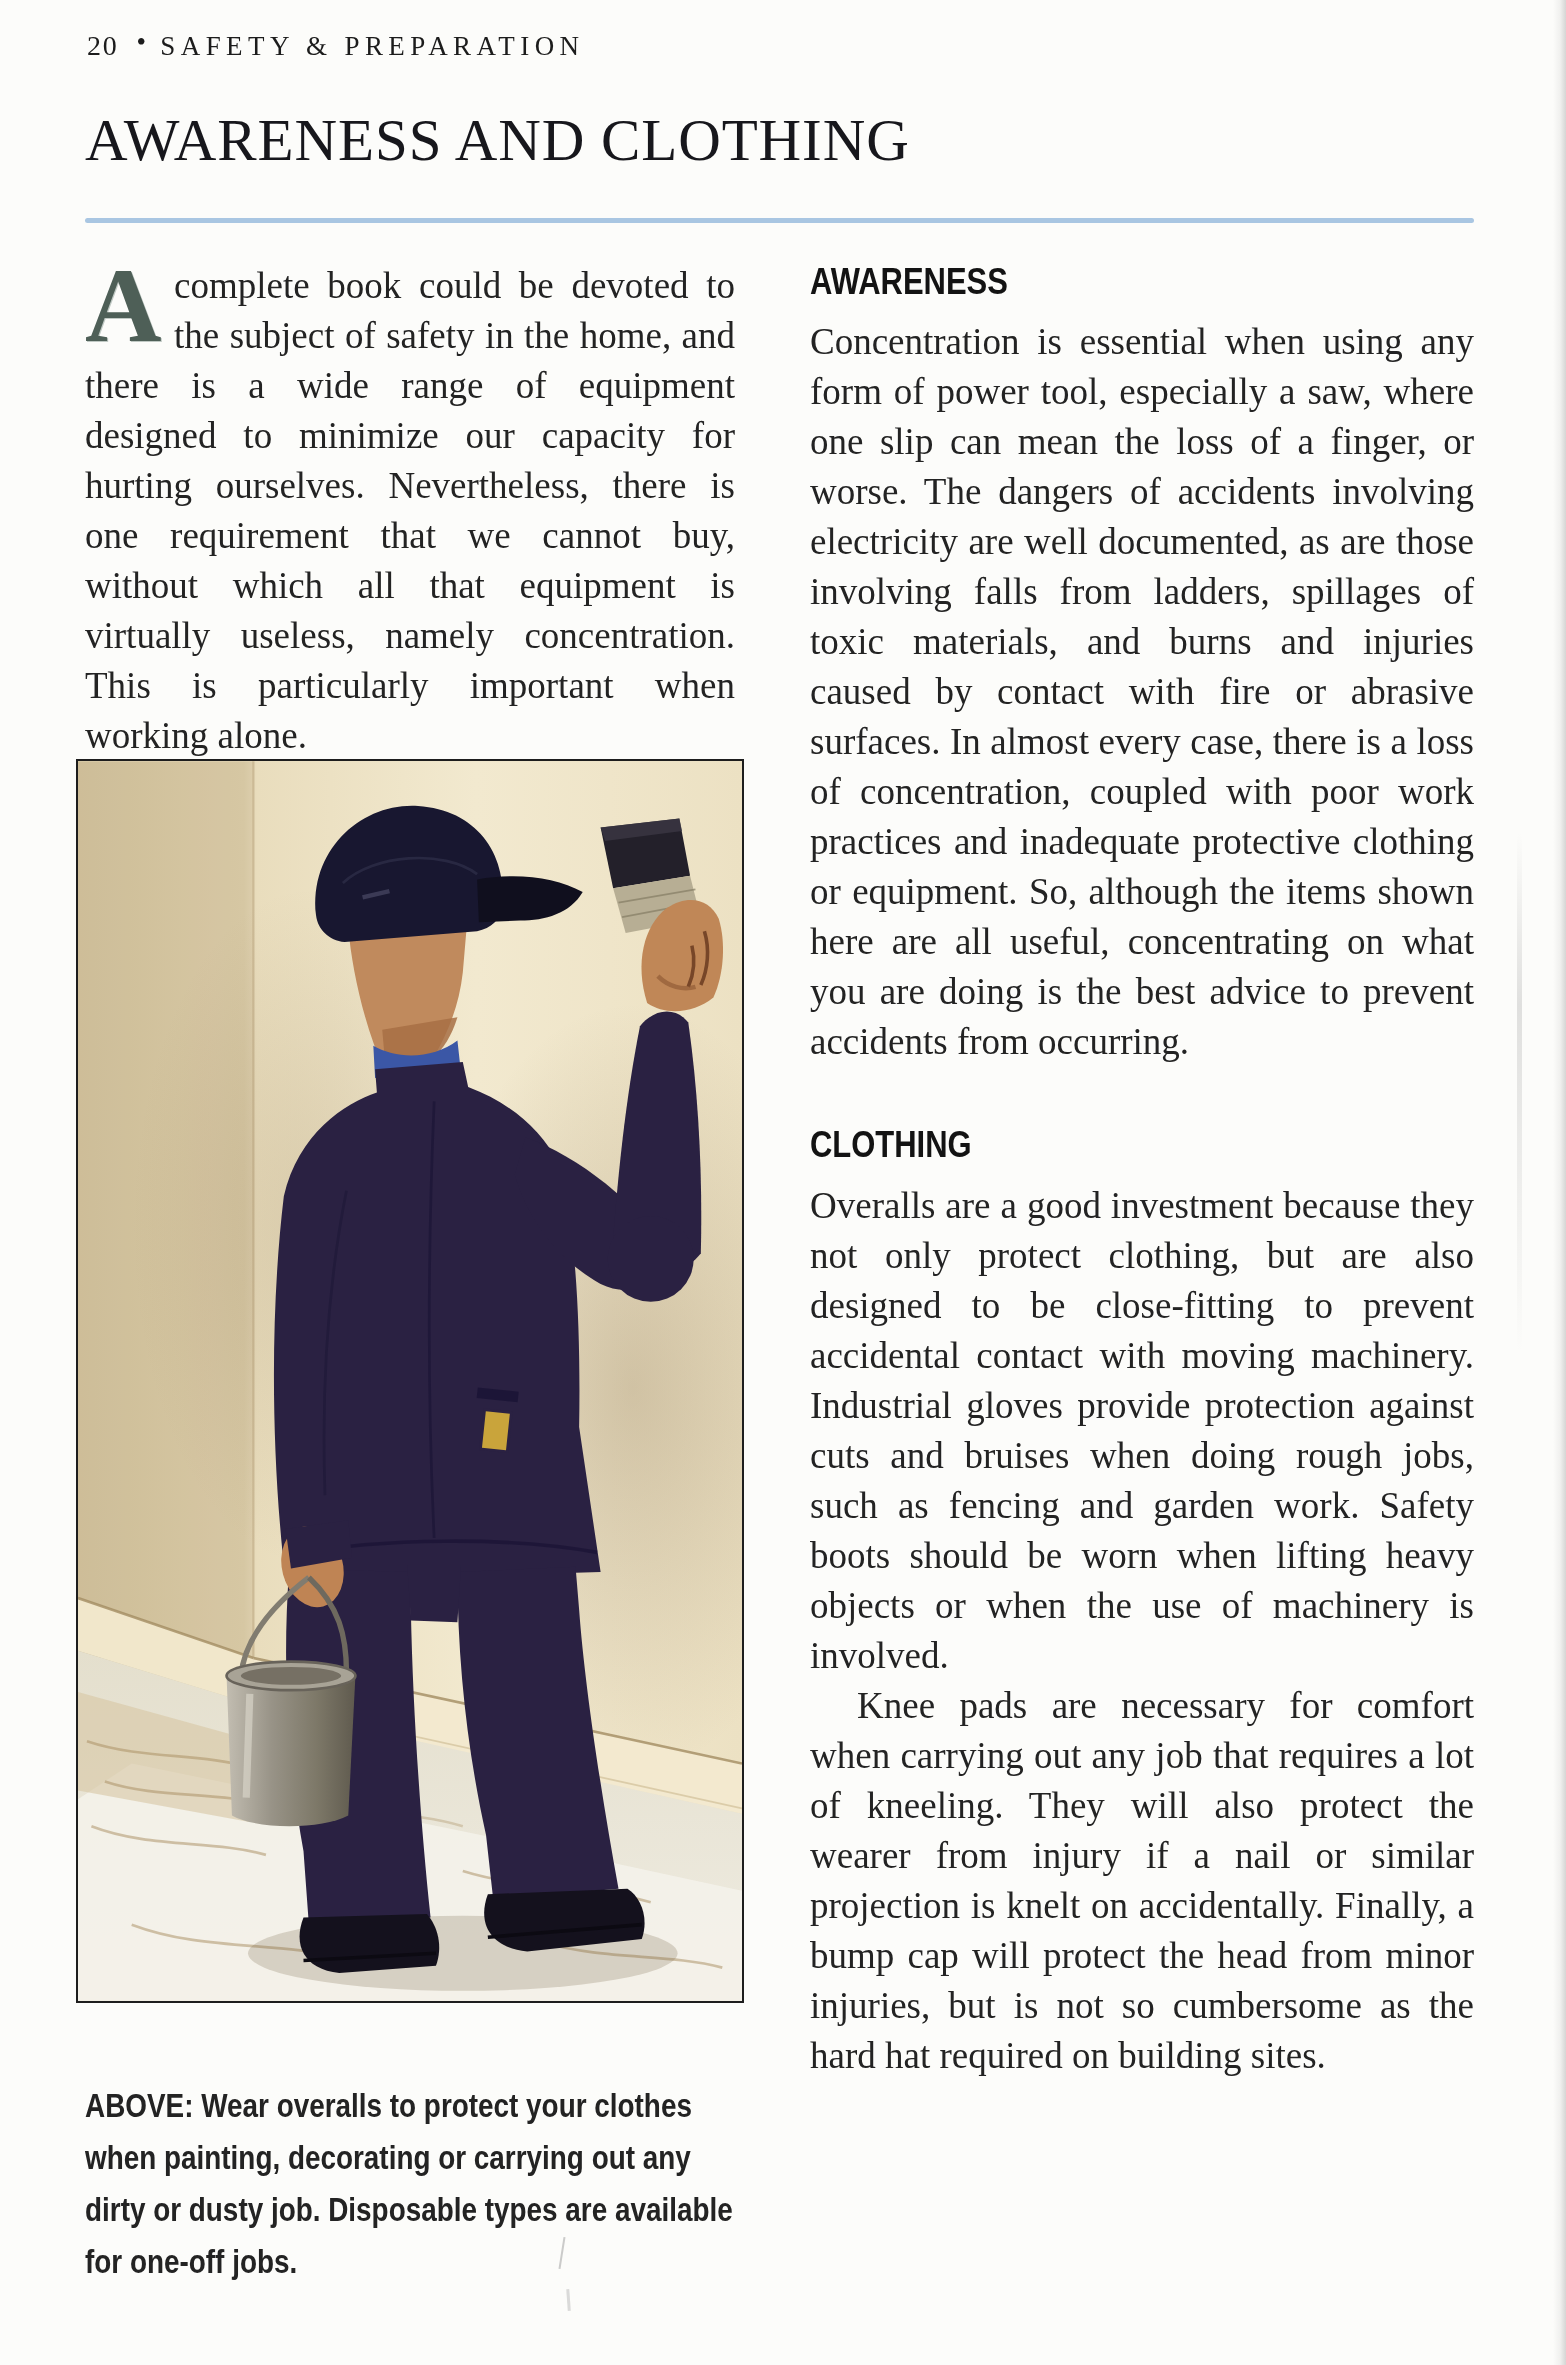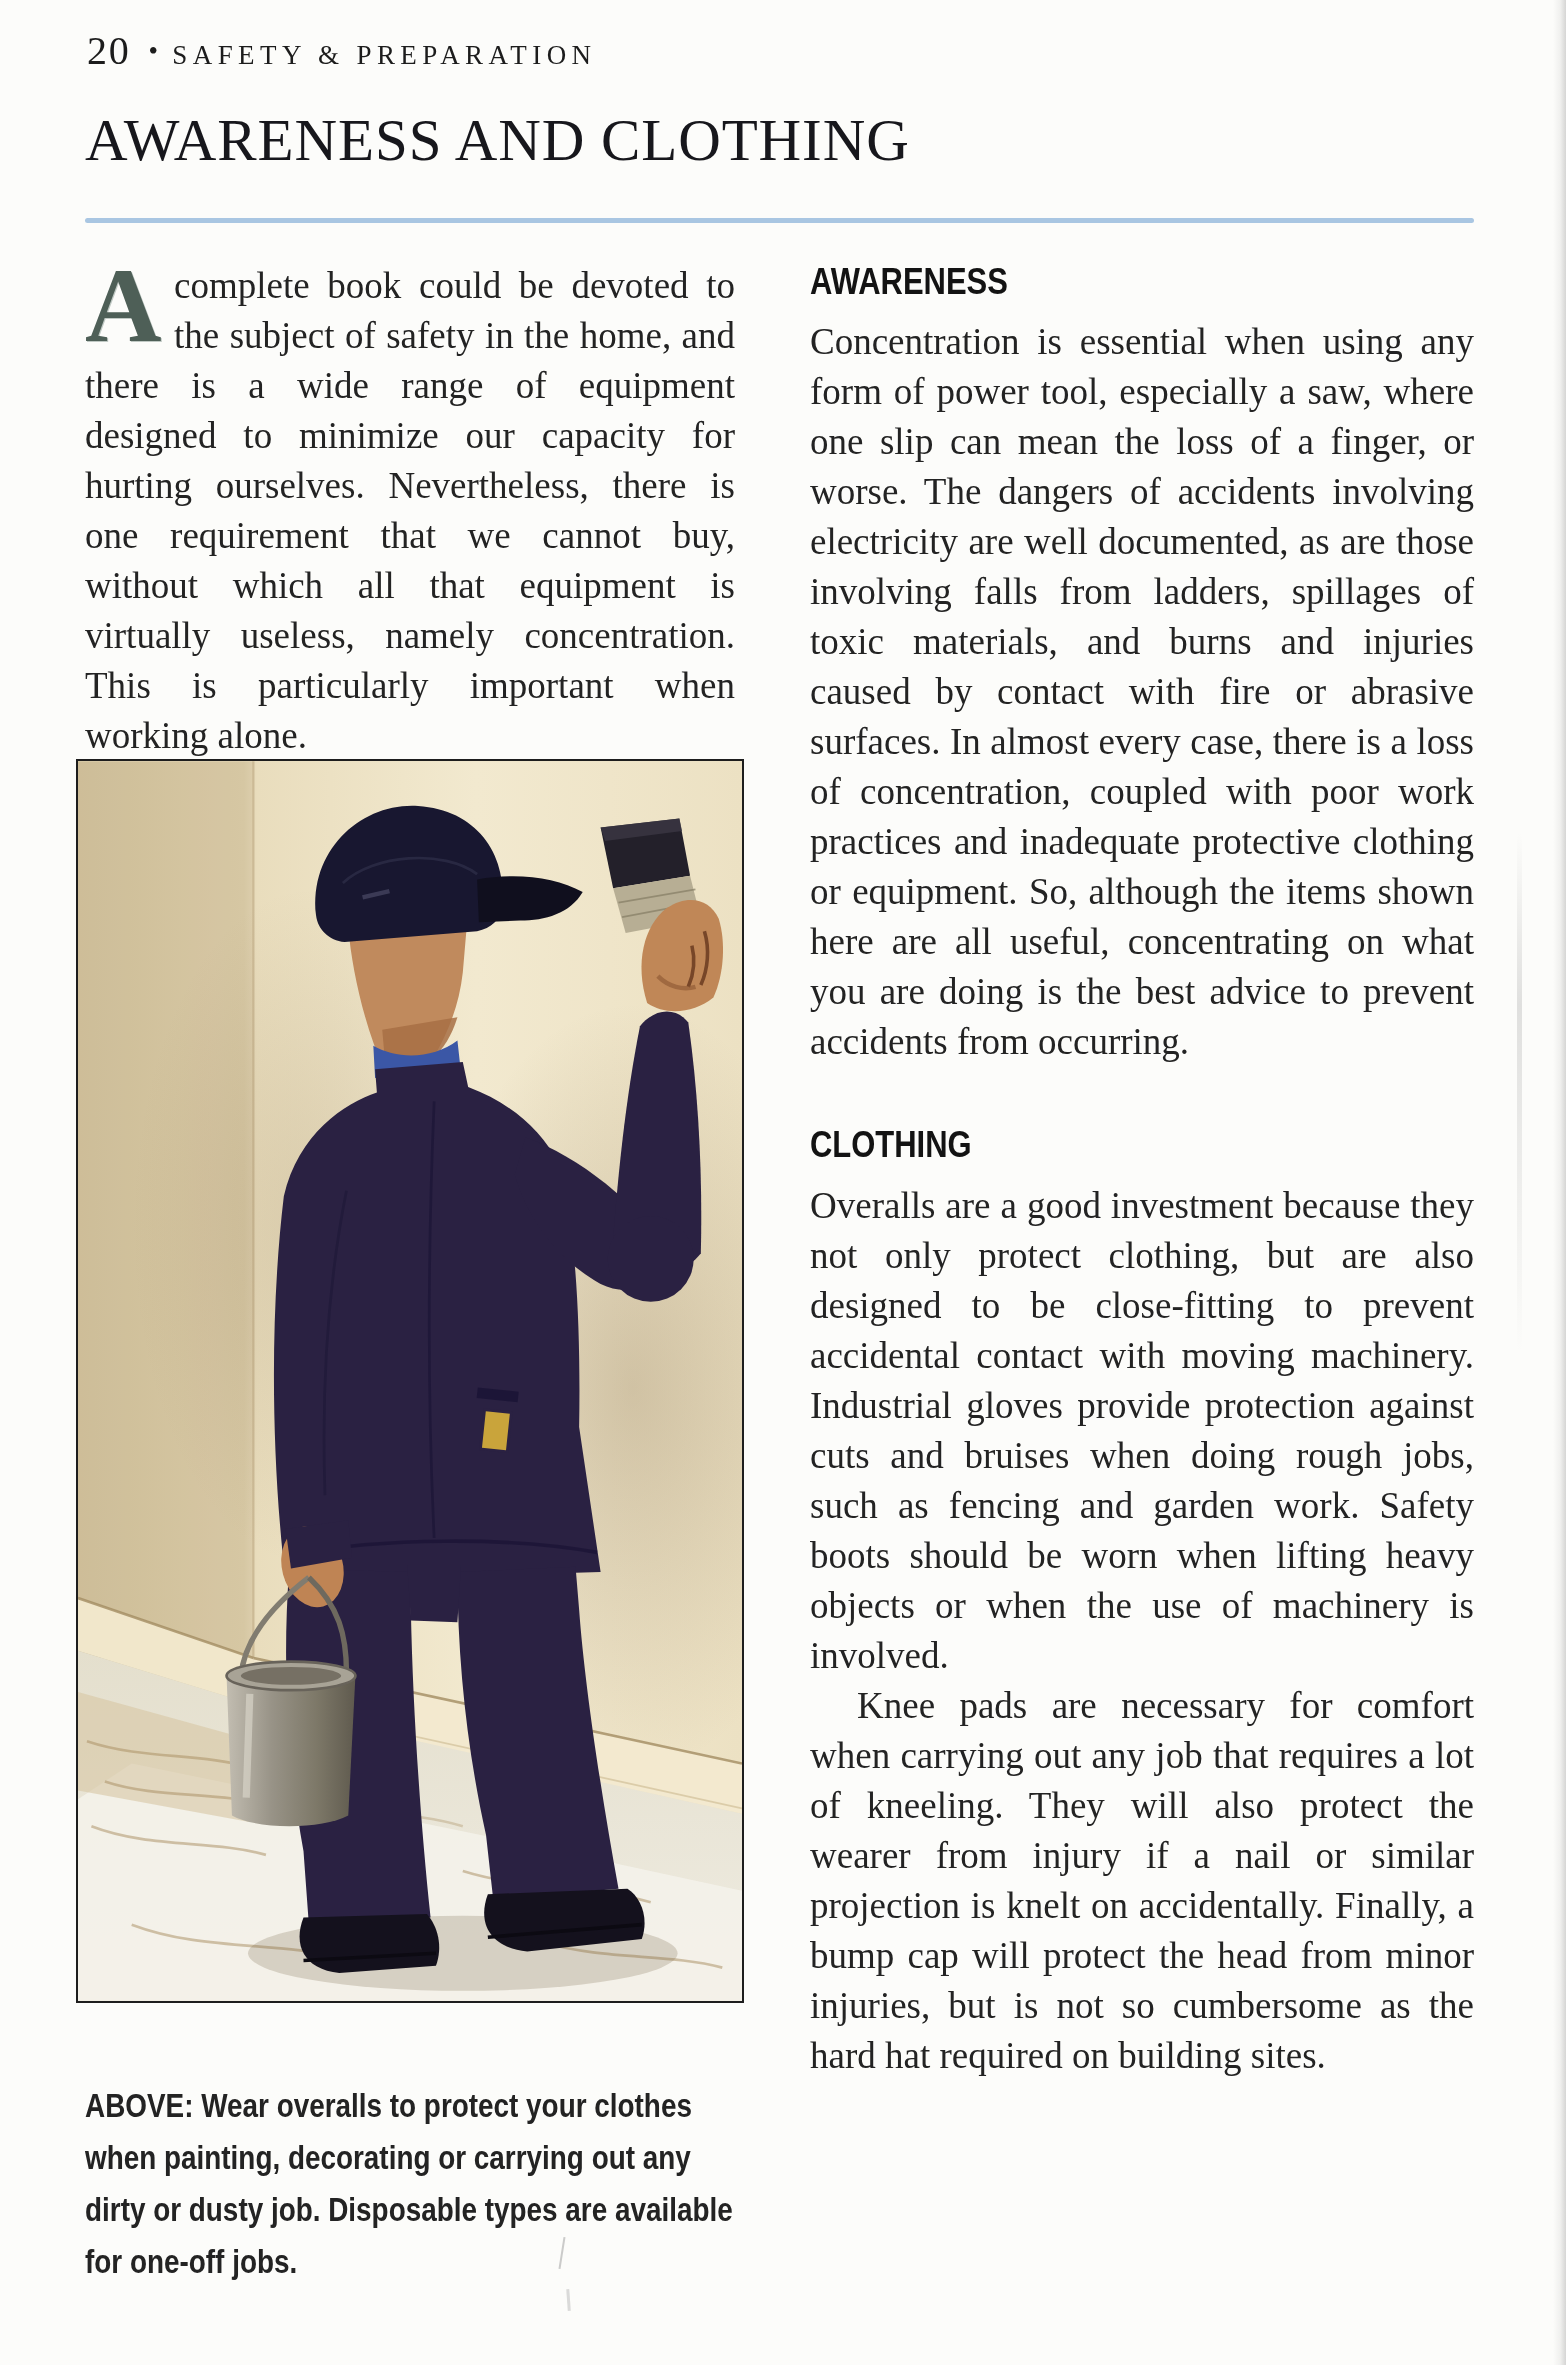--- a/index.html
+++ b/index.html
@@ -9,21 +9,21 @@
     background:#fcfcfa;
     overflow:hidden;
     font-family:"Liberation Serif", serif;
     color:#222;
   }
   
   .running-header{
     position:absolute;left:87px;top:27px;
     white-space:nowrap;color:#1c1c1c;
   }
-  .pgnum{font-size:40px;letter-spacing:1.8px;font-family:Liberation Serif, serif;}
+  .pgnum{font-size:28px;letter-spacing:1.8px;font-family:Liberation Serif, serif;}
   .hbullet{font-size:27px;margin:0 14.3px 0 18px;vertical-align:3.6px;}
   .hsection{font-size:27px;letter-spacing:5.4px;text-align:center;}
   
   .page-title{
     position:absolute;left:85px;top:106px;margin:0;
     font-size:59px;font-weight:normal;letter-spacing:0.9px;
     color:#17171c;white-space:nowrap;
   }
   .title-rule{
     position:absolute;left:85px;top:218px;

